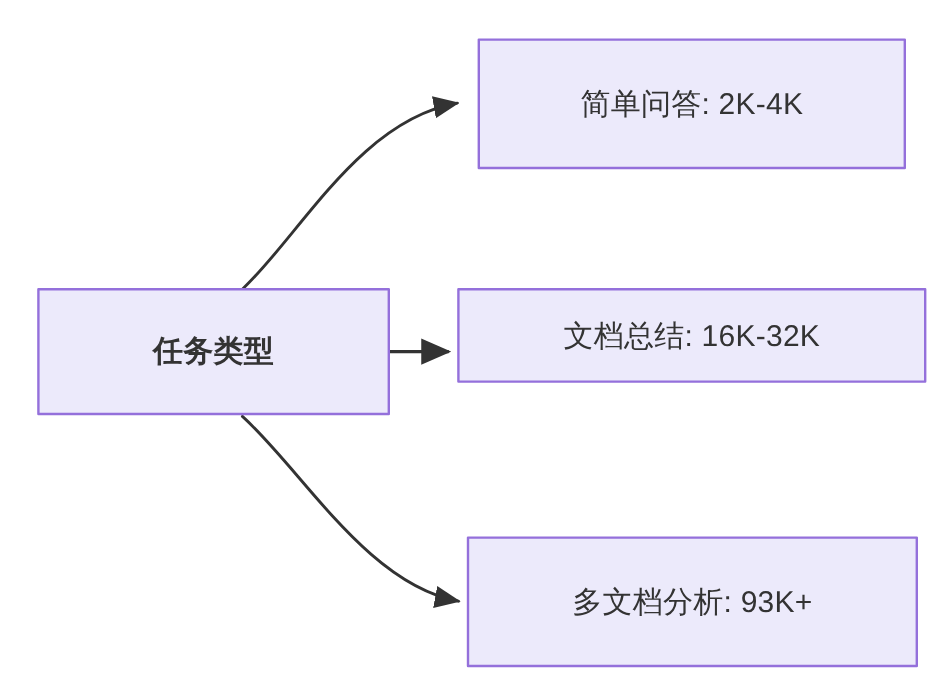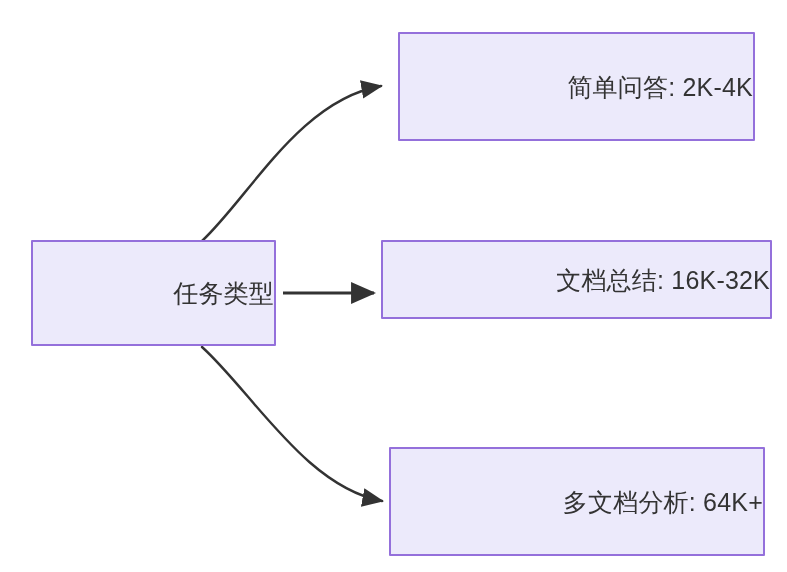--- a/index.html
+++ b/index.html
@@ -26,36 +26,37 @@
     pointer-events: none;
   }
   .node {
     position: absolute;
     box-sizing: border-box;
     background: #ECEAFB;
     border: 2px solid #9470DB;
     border-radius: 1px;
     display: flex;
     align-items: center;
-    justify-content: flex-end;
+    justify-content: center;
     z-index: 2;
   }
   .node-label {
     color: #333333;
     font-size: 25px;
     line-height: 1.2;
     letter-spacing: 0.2px;
     white-space: nowrap;
     text-align: center;
   }
   #node-root {
     left: 31px;
     top: 240px;
-    width: 245px;
+    width: 294px;
     height: 106px;
+    font-weight: bold;
   }
   #node-simple-qa {
     left: 398px;
     top: 32px;
     width: 357px;
     height: 109px;
   }
   #node-doc-summary {
     left: 381px;
     top: 240px;
@@ -94,16 +95,16 @@
 
   <div class="node" id="node-simple-qa">
     <span class="node-label">简单问答: 2K-4K</span>
   </div>
 
   <div class="node" id="node-doc-summary">
     <span class="node-label">文档总结: 16K-32K</span>
   </div>
 
   <div class="node" id="node-multi-doc">
-    <span class="node-label">多文档分析: 64K+</span>
+    <span class="node-label">多文档分析: 93K+</span>
   </div>
 
 </div>
 
 </body></html>

